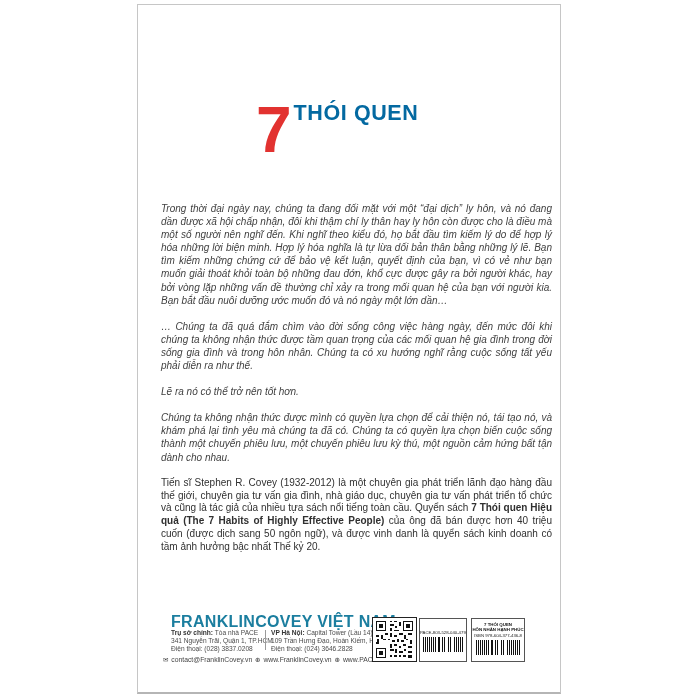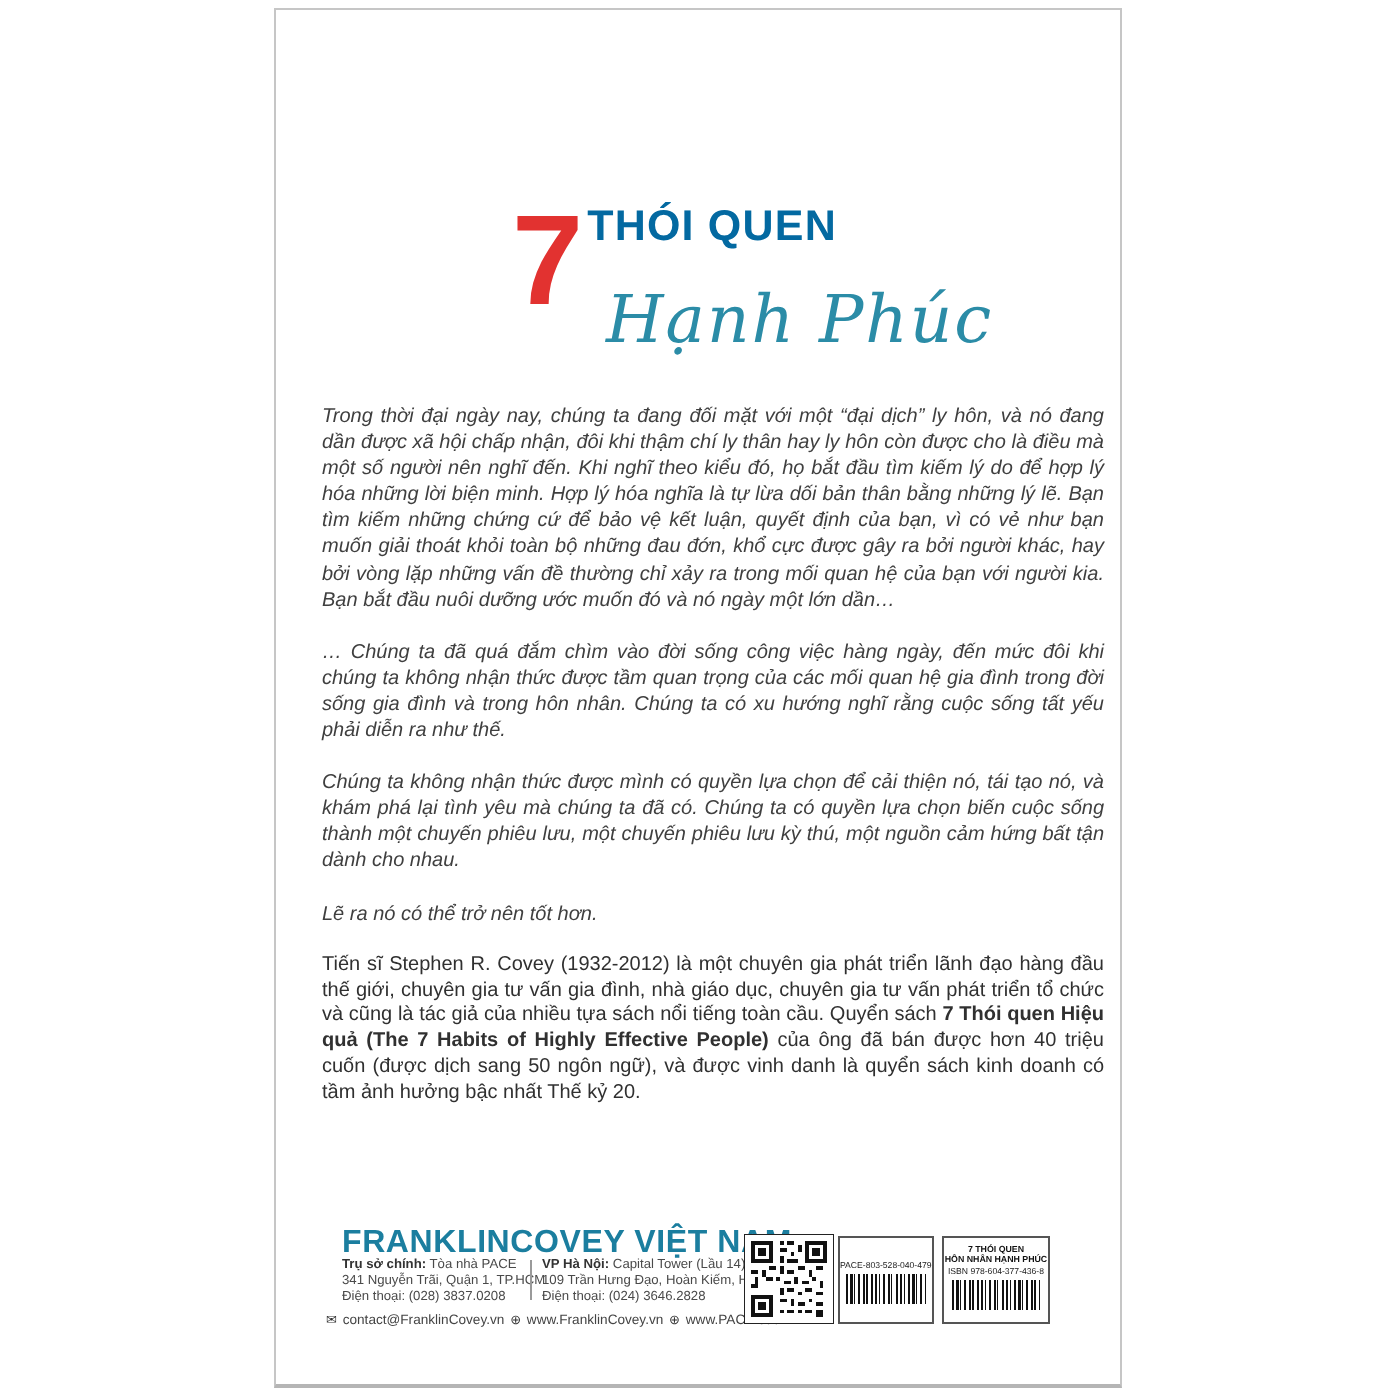--- a/index.html
+++ b/index.html
@@ -69,27 +69,26 @@
 <body>
 
 <div class="cover">
 
   <div class="title-block">
     <div class="seven">7</div>
     <div class="title-lines">
       <div class="tl">THÓI QUEN</div>
     </div>
   </div>
-  <div class="script-title">Hạnh Phúc</div>
 
   <div class="body-copy">
     <p>Trong thời đại ngày nay, chúng ta đang đối mặt với một “đại dịch” ly hôn, và nó đang dần được xã hội chấp nhận, đôi khi thậm chí ly thân hay ly hôn còn được cho là điều mà một số người nên nghĩ đến. Khi nghĩ theo kiểu đó, họ bắt đầu tìm kiếm lý do để hợp lý hóa những lời biện minh. Hợp lý hóa nghĩa là tự lừa dối bản thân bằng những lý lẽ. Bạn tìm kiếm những chứng cứ để bảo vệ kết luận, quyết định của bạn, vì có vẻ như bạn muốn giải thoát khỏi toàn bộ những đau đớn, khổ cực được gây ra bởi người khác, hay bởi vòng lặp những vấn đề thường chỉ xảy ra trong mối quan hệ của bạn với người kia. Bạn bắt đầu nuôi dưỡng ước muốn đó và nó ngày một lớn dần…</p>
     <p>… Chúng ta đã quá đắm chìm vào đời sống công việc hàng ngày, đến mức đôi khi chúng ta không nhận thức được tầm quan trọng của các mối quan hệ gia đình trong đời sống gia đình và trong hôn nhân. Chúng ta có xu hướng nghĩ rằng cuộc sống tất yếu phải diễn ra như thế.</p>
+    <p>Lẽ ra nó có thể trở nên tốt hơn.</p>
     <p>Chúng ta không nhận thức được mình có quyền lựa chọn để cải thiện nó, tái tạo nó, và khám phá lại tình yêu mà chúng ta đã có. Chúng ta có quyền lựa chọn biến cuộc sống thành một chuyến phiêu lưu, một chuyến phiêu lưu kỳ thú, một nguồn cảm hứng bất tận dành cho nhau.</p>
-    <p>Lẽ ra nó có thể trở nên tốt hơn.</p>
     <p class="bio"><span>Tiến sĩ Stephen R. Covey (1932-2012) là một chuyên gia phát triển lãnh đạo hàng đầu thế giới, chuyên gia tư vấn gia đình, nhà giáo dục, chuyên gia tư vấn phát triển tổ chức và cũng là tác giả của nhiều tựa sách nổi tiếng toàn cầu. Quyển sách </span><b>7 Thói quen Hiệu quả (The 7 Habits of Highly Effective People)</b><span> của ông đã bán được hơn 40 triệu cuốn (được dịch sang 50 ngôn ngữ), và được vinh danh là quyển sách kinh doanh có tầm ảnh hưởng bậc nhất Thế kỷ 20.</span></p>
   </div>
 
   <div class="fc-company">FRANKLINCOVEY VIỆT NAM</div>
 
   <div class="addr addr-left">
     <div><span class="lbl">Trụ sở chính:</span><span> Tòa nhà PACE</span></div>
     <div>341 Nguyễn Trãi, Quận 1, TP.HCM</div>
     <div>Điện thoại: (028) 3837.0208</div>
   </div>

